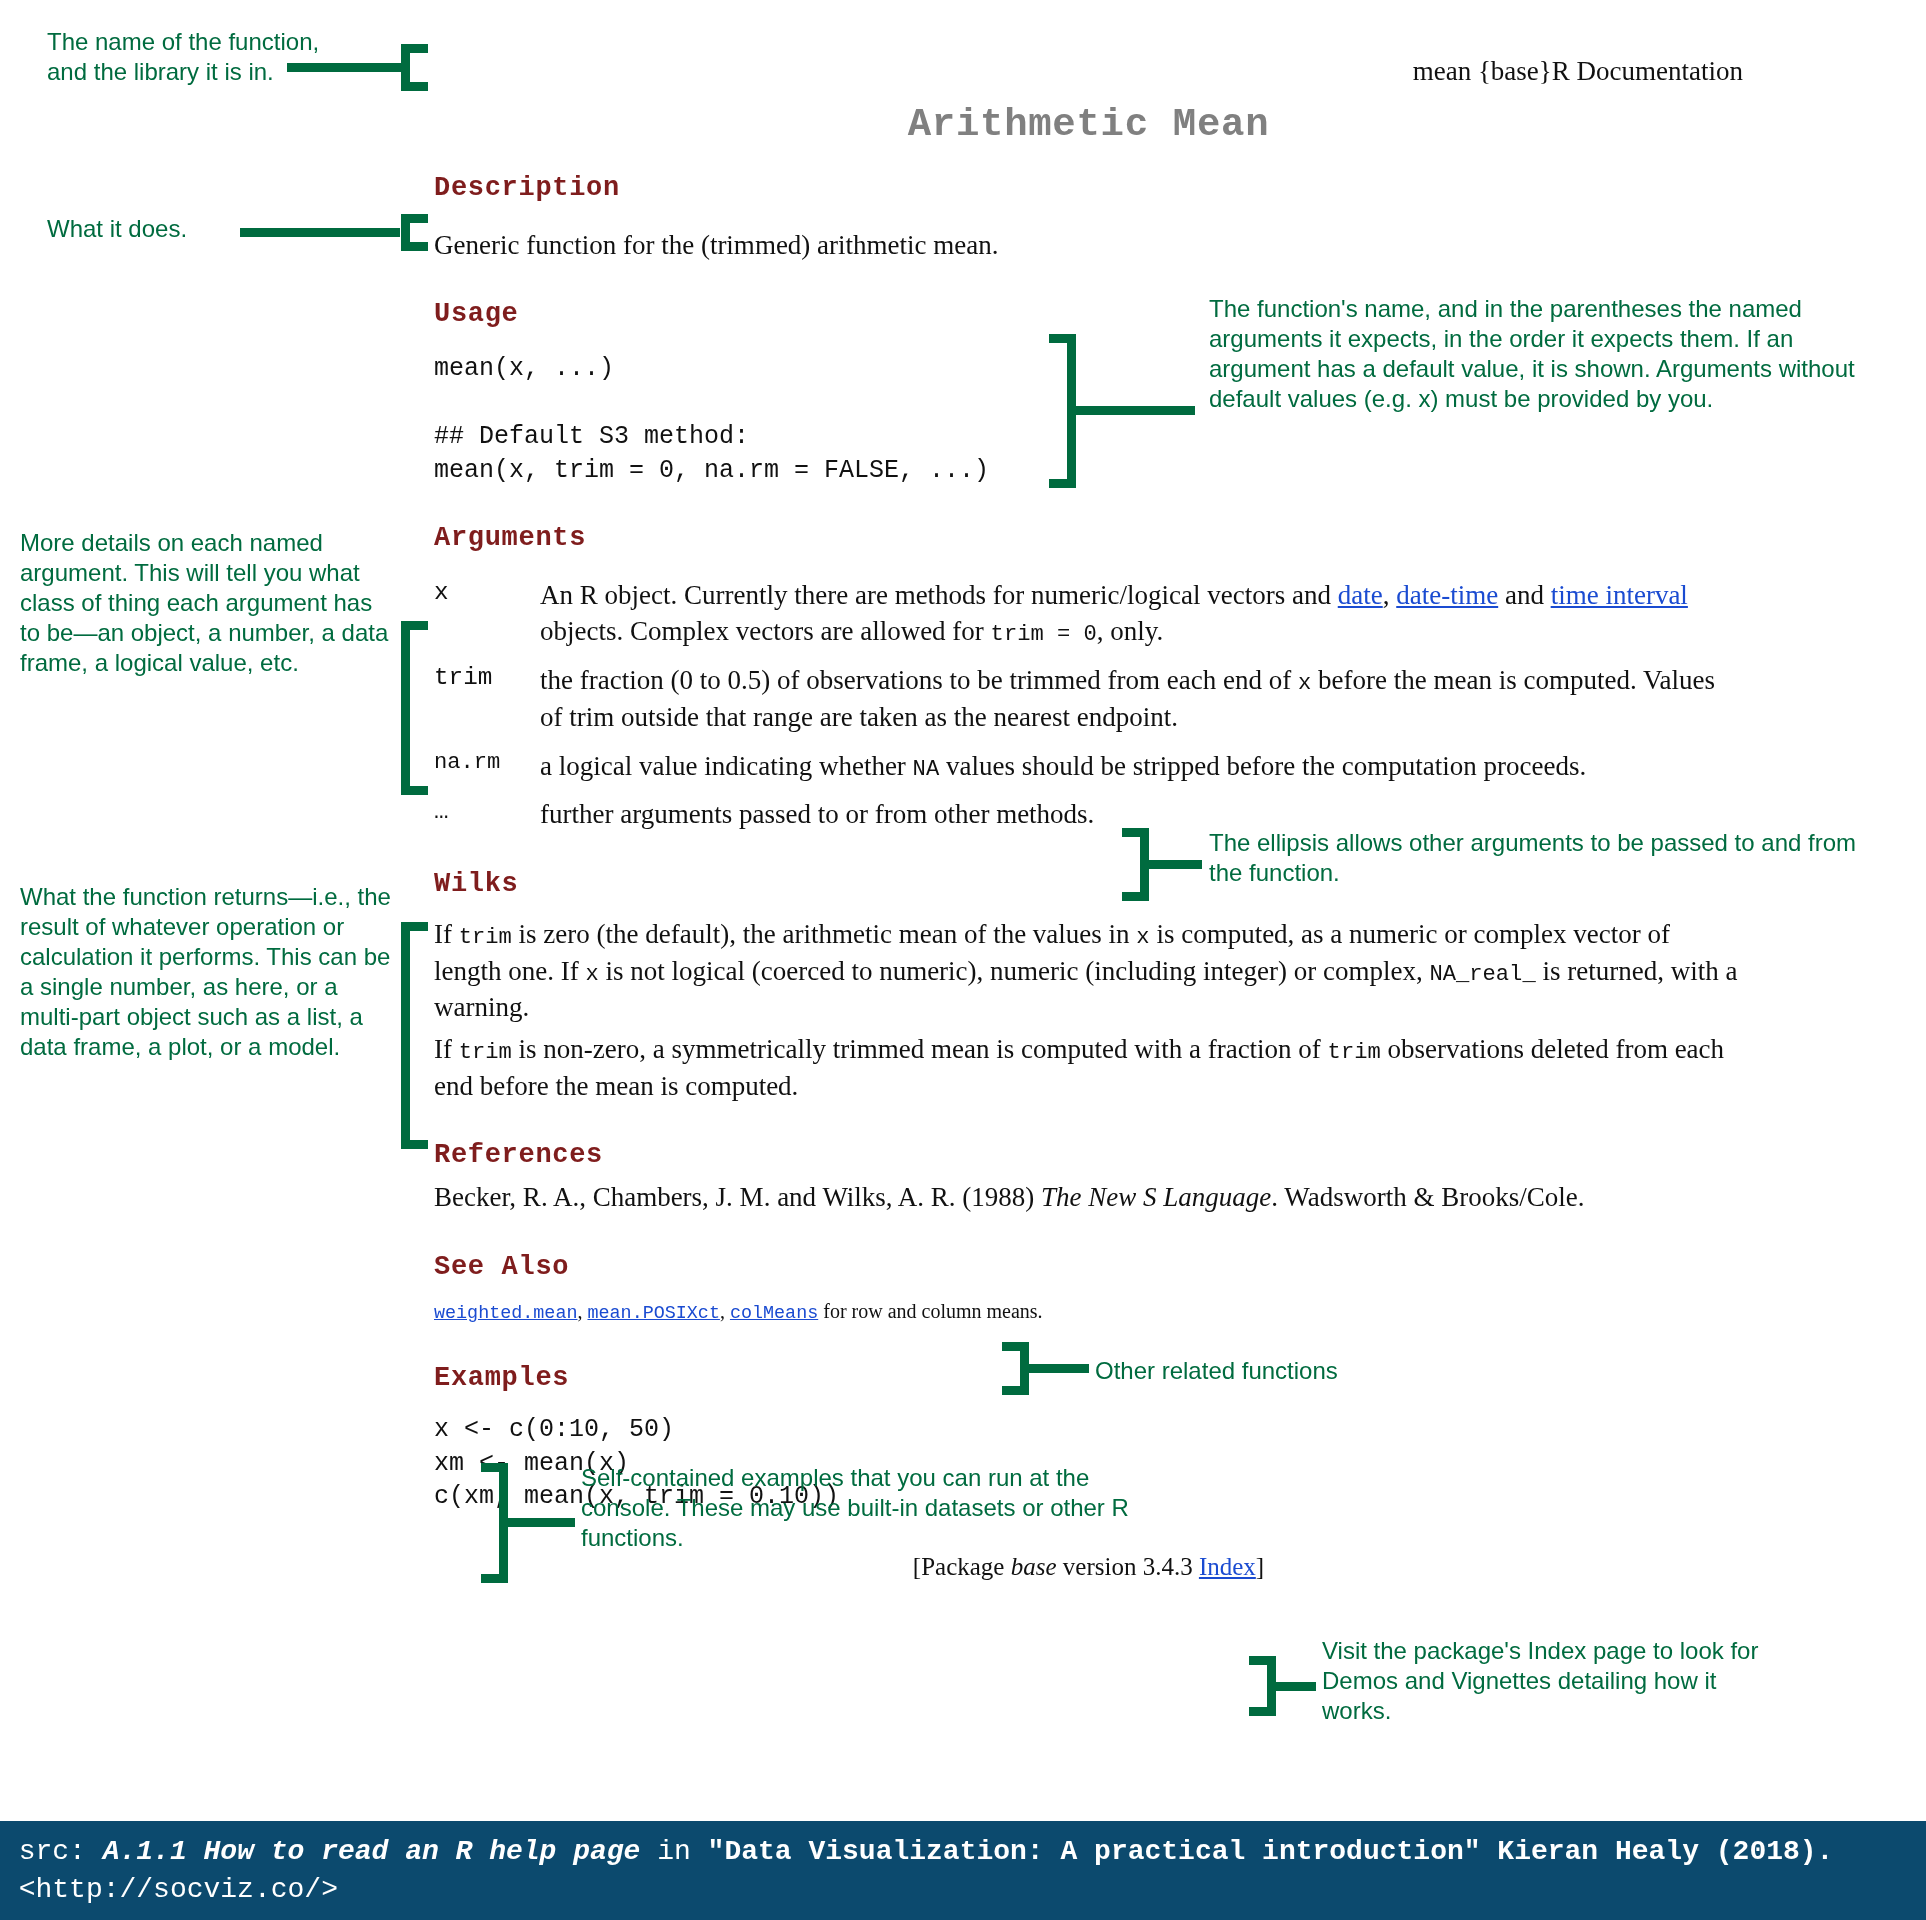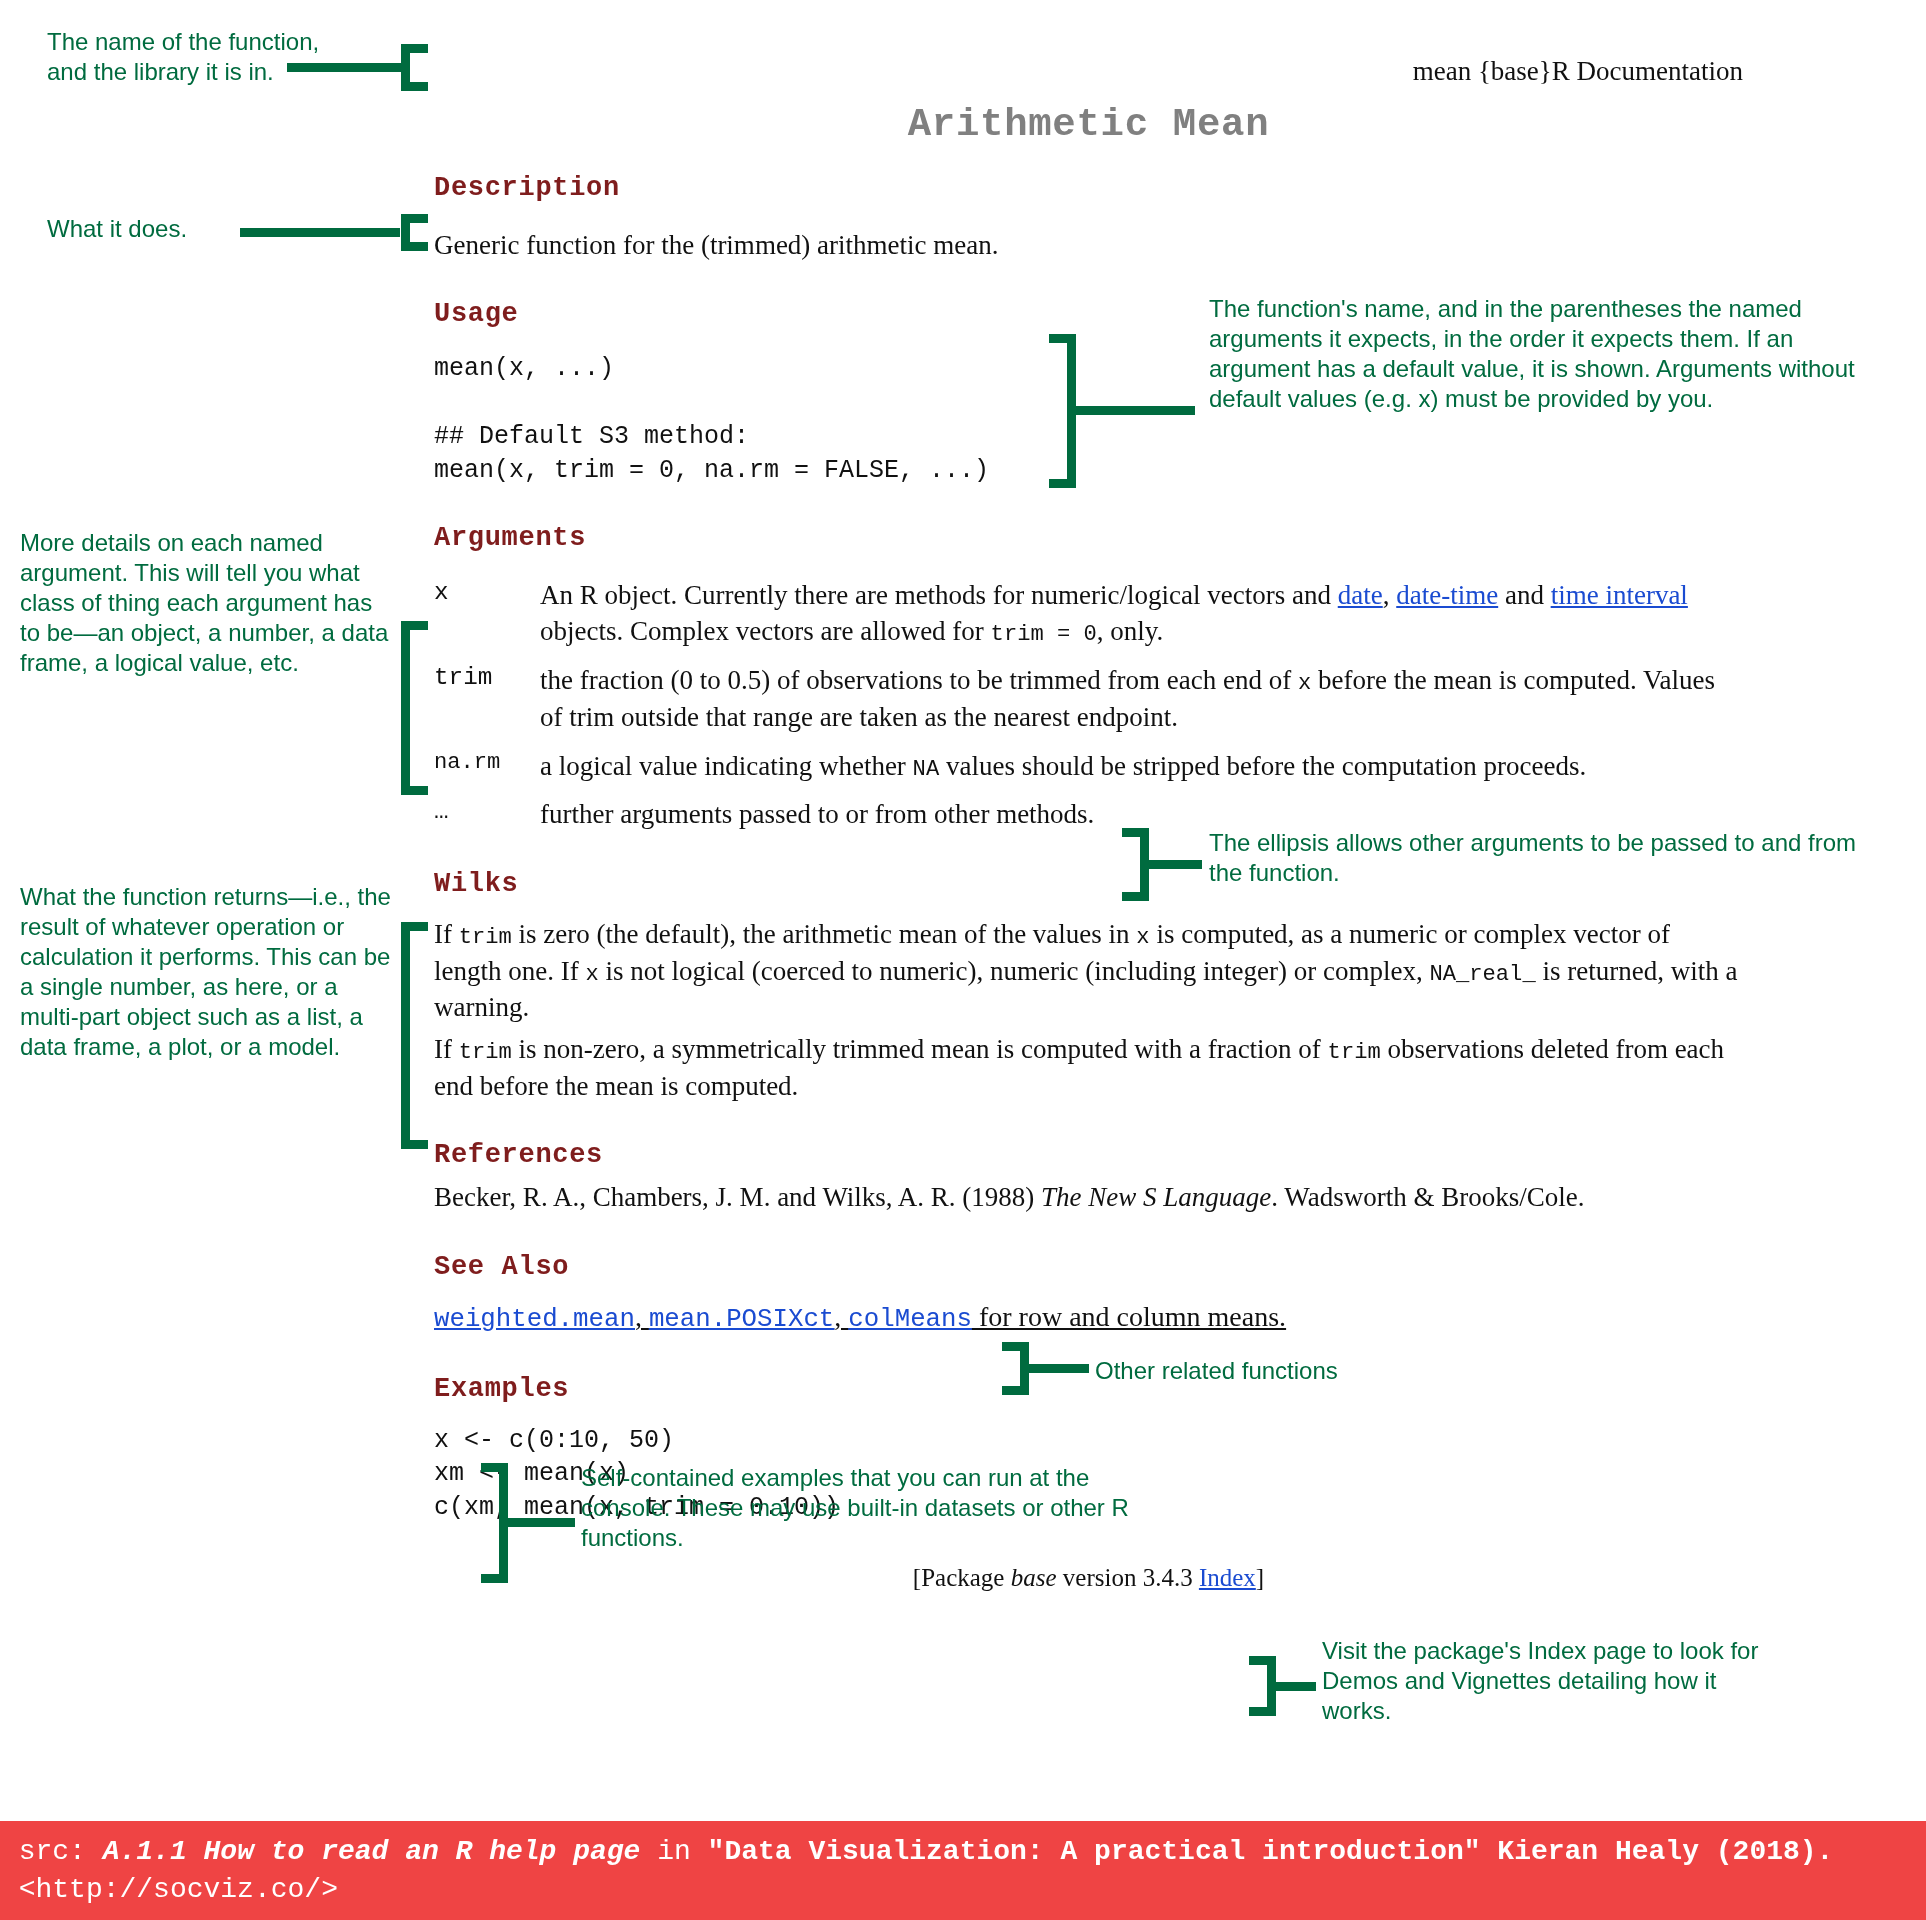--- a/index.html
+++ b/index.html
@@ -52,21 +52,21 @@
     position: absolute;
     background: #006b3f;
     height: 9.4px;
   }
   .usage-block { white-space: pre; font-family: "Courier New", monospace; font-size: 25px; }
   .argtable { display: grid; grid-template-columns: 94px 1fr; column-gap: 12px; row-gap: 12px; }
   .argname { font-family: "Courier New", monospace; font-size: 0.9em; }
   .footer {
     position: absolute;
     left: 0; right: 0; bottom: 0;
-    background: #ef4444;
+    background: #0c4a6e;
     color: #fff;
     font-family: "Courier New", monospace;
     font-size: 28px;
     padding: 12px 18.7px;
   }
   .footer .ital { font-style: italic; }
   .footer .bold { font-weight: bold; }
 </style>
 </head>
 <body>
@@ -116,21 +116,21 @@
   <div style="margin-top:5.3px;">
     <span>If </span><span class="small-mono">trim</span><span> is non-zero, a symmetrically trimmed mean is computed with a fraction of </span><span class="small-mono">trim</span><span> observations deleted from each end before the mean is computed.</span>
   </div>
 
   <div class="hdr" style="margin-top:33px;">References</div>
   <div>
     <span>Becker, R. A., Chambers, J. M. and Wilks, A. R. (1988) </span><i>The New S Language</i><span>. Wadsworth &amp; Brooks/Cole.</span>
   </div>
 
   <div class="hdr" style="margin-top:33px;">See Also</div>
-  <div style="margin-top:13.4px; font-size:28px;text-decoration:underline;">
+  <div style="margin-top:13.4px; font-size:20px;">
     <a class="doclink mono">weighted.mean</a><span>, </span><a class="doclink mono">mean.POSIXct</a><span>, </span><a class="doclink mono">colMeans</a><span> for row and column means.</span>
   </div>
 
   <div class="hdr" style="margin-top:33px;">Examples</div>
   <div class="usage-block" style="margin-top:16px;">x &lt;- c(0:10, 50)
 xm &lt;- mean(x)
 c(xm, mean(x, trim = 0.10))</div>
 
   <div style="margin-top:36px; text-align:center; font-size:25px;">
     <span>[Package </span><i>base</i><span> version 3.4.3 </span><a class="doclink">Index</a><span>]</span>

